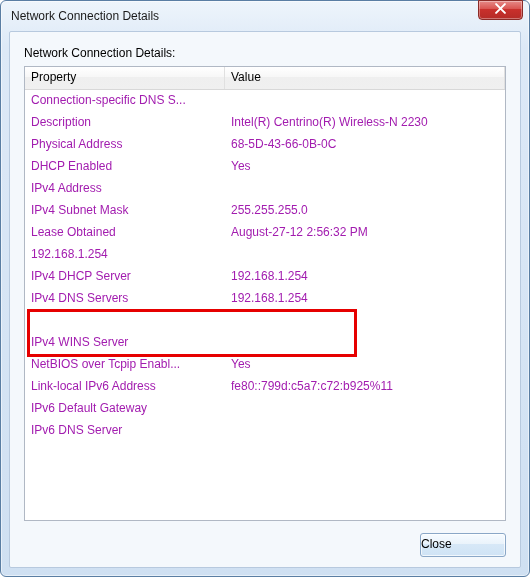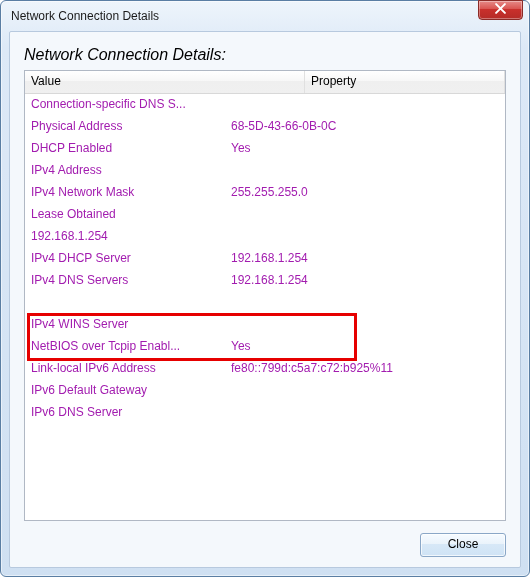--- a/index.html
+++ b/index.html
@@ -53,24 +53,23 @@
     flex: 1;
     margin: 0 8px 8px 8px;
     background: #f4f8fc;
     border: 1px solid #b7c9de;
     border-radius: 2px;
     padding: 14px 14px 10px 14px;
     display: flex;
     flex-direction: column;
   }
   .section-label {
-    font-size: 16px;
+    font-size: 12px;
     color: #000;
     margin-bottom: 6px;
-    font-style: italic;
   }
   .listview {
     flex: 1;
     background: #ffffff;
     border: 1px solid #b0b8c4;
     position: relative;
     overflow: hidden;
   }
   .headers {
     display: flex;
@@ -120,21 +119,20 @@
   }
   .btn {
     min-width: 86px;
     height: 24px;
     border: 1px solid #8aa7c7;
     border-radius: 3px;
     background: linear-gradient(to bottom, #f6fbff 0%, #eaf3fb 45%, #d7e8f7 46%, #cfe3f5 100%);
     box-shadow: inset 0 0 0 1px rgba(255,255,255,0.7);
     font-size: 12px;
     color: #000;
-    text-align: center;
     padding-top: 3px;
     cursor: default;
   }
 </style>
 </head>
 <body>
 
 <div class="window">
   <div class="titlebar">
     <span class="title">Network Connection Details</span>
@@ -145,45 +143,50 @@
           </svg>
       </span>
     </div>
   </div>
 
   <div class="client">
     <div class="section-label">Network Connection Details:</div>
 
     <div class="listview">
       <div class="headers">
+        <div class="col-h col-prop">Property</div>
         <div class="col-h col-val">Value</div>
-        <div class="col-h col-prop">Property</div>
       </div>
       <div class="rows" id="rows">
           <div class="row">
             <div class="cell-prop">Connection-specific DNS S...</div>
             <div class="cell-val"></div>
           </div>
           <div class="row">
+            <div class="cell-prop">Description</div>
+            <div class="cell-val">Intel(R) Centrino(R) Wireless-N 2230</div>
+          </div>
+          <div class="row">
             <div class="cell-prop">Physical Address</div>
             <div class="cell-val">68-5D-43-66-0B-0C</div>
           </div>
           <div class="row">
             <div class="cell-prop">DHCP Enabled</div>
             <div class="cell-val">Yes</div>
           </div>
           <div class="row">
             <div class="cell-prop">IPv4 Address</div>
           </div>
           <div class="row">
-            <div class="cell-prop">IPv4 Network Mask</div>
+            <div class="cell-prop">IPv4 Subnet Mask</div>
             <div class="cell-val">255.255.255.0</div>
           </div>
           <div class="row">
             <div class="cell-prop">Lease Obtained</div>
+            <div class="cell-val">August-27-12 2:56:32 PM</div>
           </div>
           <div class="row">
             <div class="cell-val">192.168.1.254</div>
           </div>
           <div class="row">
             <div class="cell-prop">IPv4 DHCP Server</div>
             <div class="cell-val">192.168.1.254</div>
           </div>
           <div class="row">
             <div class="cell-prop">IPv4 DNS Servers</div>

